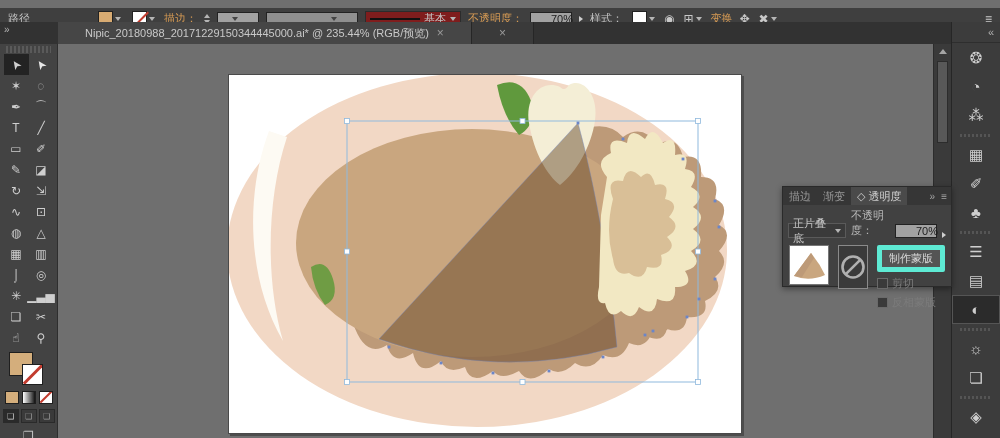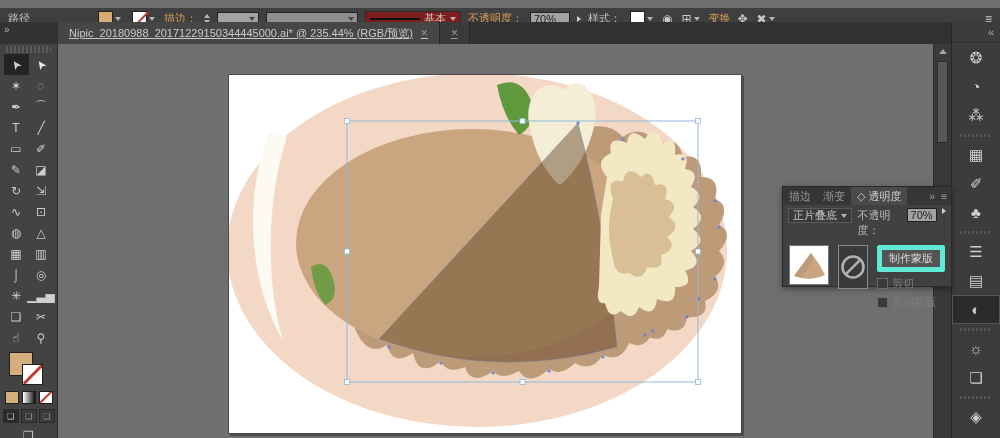--- a/index.html
+++ b/index.html
@@ -9,30 +9,30 @@
   
   #topbar{position:absolute;left:0;top:8px;width:1000px;height:22px;background:#3f3f3f;
           border-bottom:1px solid #2a2a2a;display:flex;align-items:center;gap:7px;padding-left:8px;box-sizing:border-box;}
   .gold{color:#d79b54;text-decoration:underline;}
   .lbl{white-space:nowrap;}
   .swatch{width:15px;height:15px;border:1px solid #222;box-sizing:border-box;position:relative;background:#fff;}
   .swatch .slash{position:absolute;left:-1px;top:6px;width:19px;height:2px;background:#c23b2e;transform:rotate(-45deg);}
   .dd-arrow{width:0;height:0;border-left:3.5px solid transparent;border-right:3.5px solid transparent;border-top:4px solid #b5b5b5;display:inline-block;}
   .r-arrow{width:0;height:0;border-top:3.5px solid transparent;border-bottom:3.5px solid transparent;border-left:4px solid #cfcfcf;display:inline-block;}
   .mini-btn{display:flex;align-items:center;justify-content:center;height:15px;padding:0 2px;}
-  .field{background:#a2a2a2;border:1px solid #222;color:#1d1d1d;height:14px;display:flex;align-items:center;padding:0 3px;box-sizing:border-box;}
+  .field{background:#a2a2a2;border:1px solid #222;color:#1d1d1d;height:14px;display:flex;align-items:center;padding:0 20px;box-sizing:border-box;}
   .darkfield{background:#4a4a4a;border:1px solid #2c2c2c;height:15px;display:flex;align-items:center;gap:4px;padding:0 4px;box-sizing:border-box;}
   .stepper{display:flex;flex-direction:column;gap:2px;justify-content:center;}
   .stepper .up{width:0;height:0;border-left:3px solid transparent;border-right:3px solid transparent;border-bottom:4px solid #b5b5b5;}
   .stepper .dn{width:0;height:0;border-left:3px solid transparent;border-right:3px solid transparent;border-top:4px solid #b5b5b5;}
   .tico{color:#c9c9c9;font-size:12px;line-height:1;}
   
   #tabbar{position:absolute;left:0;top:22px;width:1000px;height:22px;background:#323232;display:flex;align-items:stretch;}
   #tb-left{width:58px;display:flex;align-items:flex-start;padding:2px 0 0 4px;box-sizing:border-box;color:#b5b5b5;font-size:10px;}
-  .doc-tab{display:flex;align-items:center;gap:8px;padding:0 11px;border-right:1px solid #262626;font-size:11px;text-decoration:underline;}
+  .doc-tab{display:flex;align-items:center;gap:8px;padding:0 27px;border-right:1px solid #262626;font-size:11px;}
   .doc-tab.active{background:#464646;color:#c9c9c9;}
   .doc-tab.inactive{background:#3a3a3a;color:#979797;}
   .tab-close{color:#9a9a9a;font-size:12px;}
   
   #toolbar{position:absolute;left:0;top:44px;width:58px;height:394px;background:#434343;border-right:1px solid #2e2e2e;box-sizing:border-box;}
   #drag-bar{height:7px;margin:2px 6px 1px 6px;background:repeating-linear-gradient(90deg,#5a5a5a 0 2px,#434343 2px 4px);}
   #tool-grid{display:grid;grid-template-columns:25px 25px;justify-content:center;}
   .tool{height:21px;display:flex;align-items:center;justify-content:center;color:#cfcfcf;font-size:12px;position:relative;}
   .tool.active{background:#232323;}
   .tool .tg.rot{display:inline-block;transform:rotate(-125deg);}
@@ -67,21 +67,21 @@
   .dock-item.active{background:#2b2b2b;border:1px solid #555;box-sizing:border-box;}
   .dock-div{height:8px;margin:1px 8px;background:repeating-linear-gradient(90deg,#555 0 2px,#3c3c3c 2px 4px);background-size:100% 3px;background-repeat:no-repeat;background-position:center;}
   
   #tpanel{position:absolute;left:782px;top:186px;width:170px;height:101px;background:#414141;
           border:1px solid #2a2a2a;box-shadow:0 2px 6px rgba(0,0,0,.4);box-sizing:border-box;z-index:6;}
   #tp-tabs{height:18px;background:#363636;display:flex;align-items:stretch;font-size:11px;}
   .tp-tab{display:flex;align-items:center;padding:0 6px;color:#969696;gap:3px;}
   .tp-tab.active{background:#4a4a4a;color:#cdcdcd;}
   #tp-tabs .sp{flex:1;}
   #tp-tabs .hicons{display:flex;align-items:center;gap:6px;padding-right:4px;color:#a5a5a5;font-size:10px;}
-  #tp-ctrls{display:flex;align-items:flex-start;gap:5px;padding:3px 5px;}
+  #tp-ctrls{display:flex;align-items:flex-end;gap:5px;padding:3px 5px;}
   #blend-select{width:78px;height:15px;background:#3a3a3a;border:1px solid #5a5a5a;color:#c7c7c7;
                 display:flex;align-items:center;justify-content:space-between;padding:0 4px;box-sizing:border-box;}
   #tp-body{display:flex;gap:9px;padding:4px 6px;align-items:flex-start;}
   #tp-thumb{width:38px;height:38px;background:#fff;border:1px solid #777;}
   #tp-mask{width:42px;height:42px;background:#3a3a3a;border:1px solid #8a8a8a;display:flex;align-items:center;justify-content:center;}
   #tp-right{display:flex;flex-direction:column;gap:4px;}
   #make-mask{background:#545454;border:5px solid #5eead4;border-radius:2px;color:#d8d8d8;padding:1px 7px;font-size:11px;white-space:nowrap;}
   .tp-check{display:flex;align-items:center;gap:4px;color:#7b7b7b;font-size:11px;}
   .cbox{width:9px;height:9px;border:1px solid #6a6a6a;background:#3a3a3a;}
 </style>

